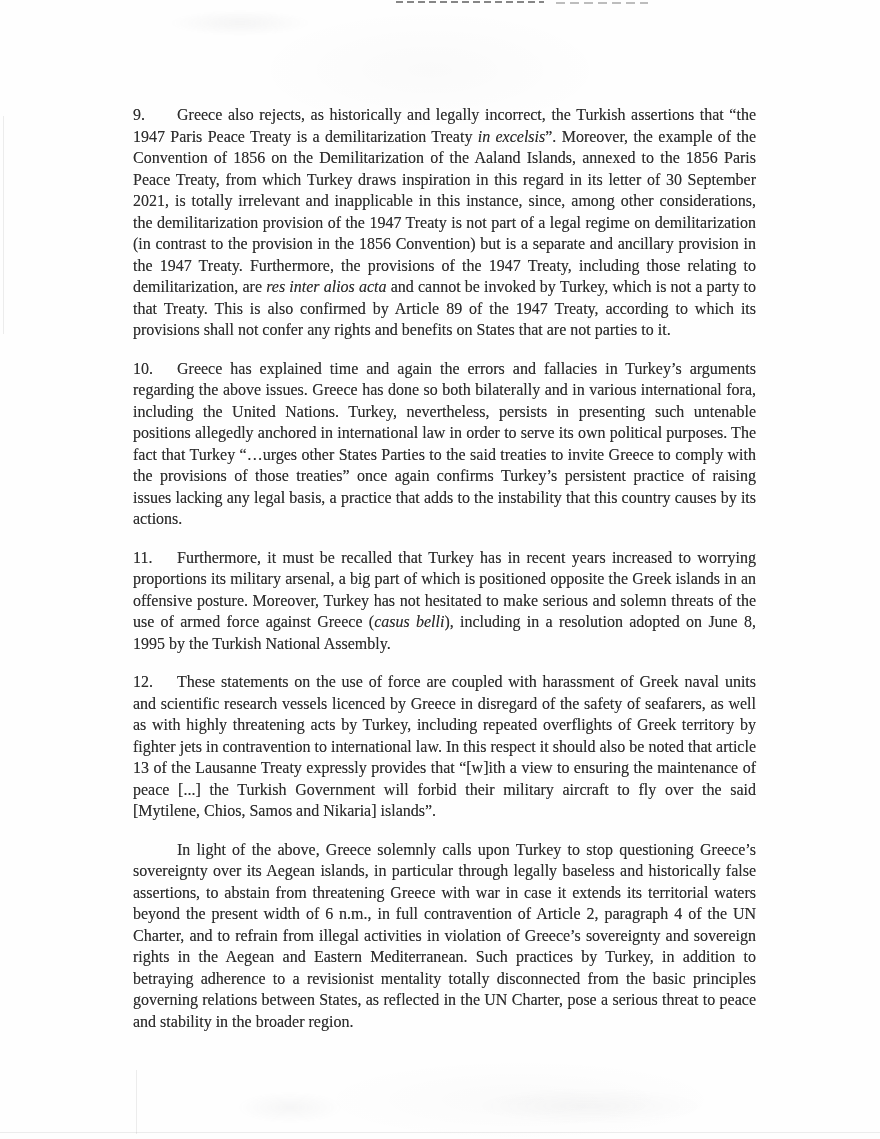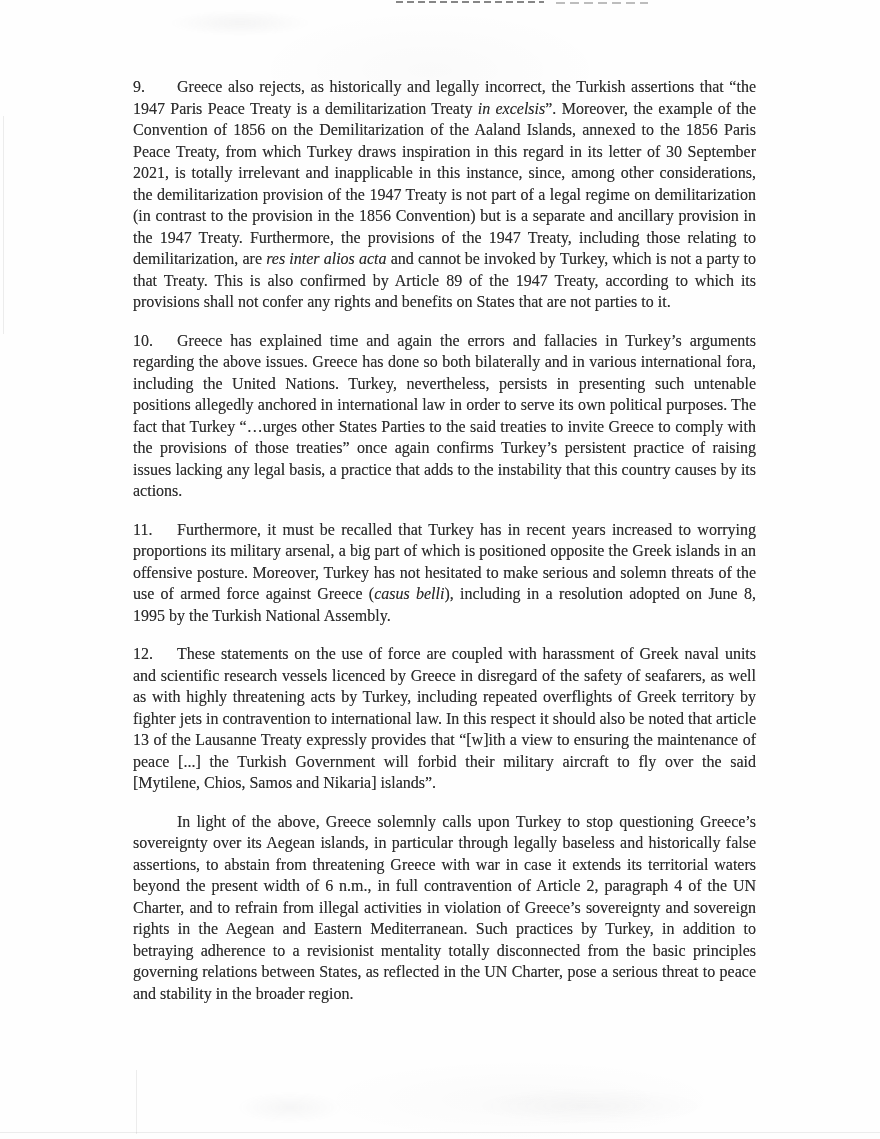--- a/index.html
+++ b/index.html
@@ -56,21 +56,21 @@
   }
   .bottom-smudge {
     left: 430px; top: 1080px; width: 320px; height: 52px;
     background: radial-gradient(ellipse 50% 50% at 50% 50%, rgba(120,120,125,0.05), rgba(120,120,125,0) 70%);
     filter: blur(1px);
   }
   
   .content {
     position: absolute;
     left: 133px;
-    top: 76px;
+    top: 104px;
     width: 623px;
     color: #2e2e2e;
     font-size: 16px;
     line-height: 21.5px;
     text-align: justify;
     text-shadow: 0 0 0.5px rgba(46,46,46,0.55);
   }
   .content p {
     margin: 0 0 17px 0;
   }

